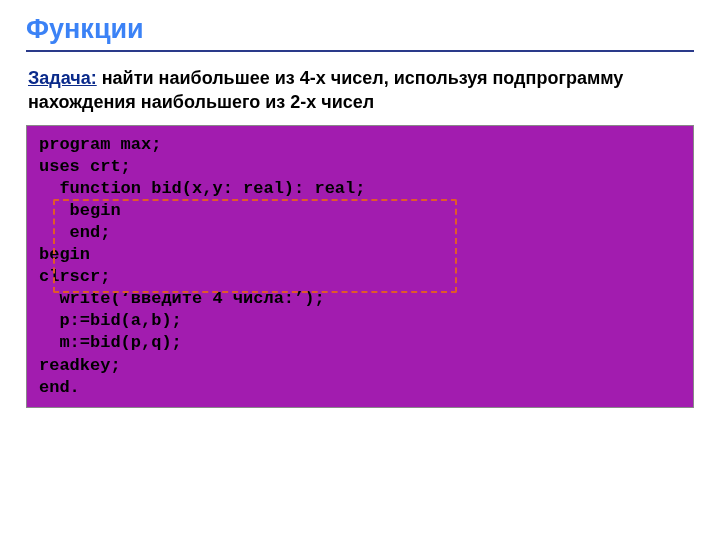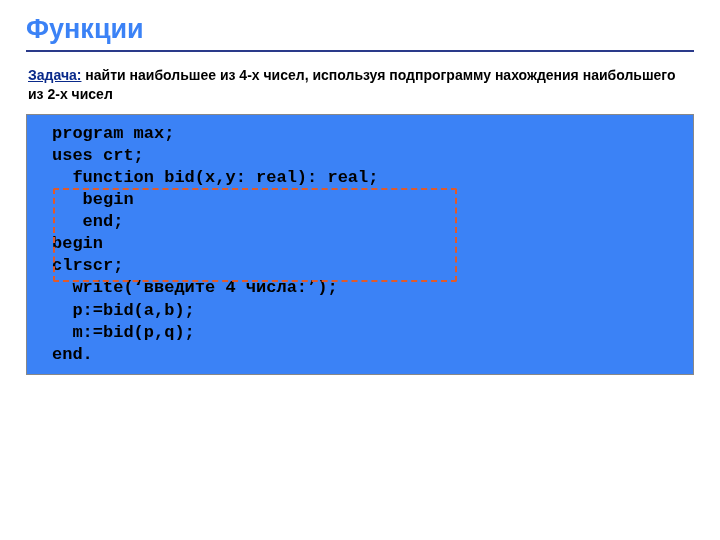--- a/index.html
+++ b/index.html
@@ -17,36 +17,36 @@
   .title {
     font-size: 27px;
     font-weight: bold;
     color: #3b82f6;
     padding-bottom: 5px;
     border-bottom: 2px solid #2a3a8a;
     margin-bottom: 14px;
     font-family: Arial, sans-serif;
   }
   .task {
-    font-size: 14px;
+    font-size: 18px;
     font-weight: bold;
     color: #000;
     margin-bottom: 10px;
     line-height: 1.35;
     padding-left: 2px;
     font-family: Arial, sans-serif;
   }
   .task .label {
     text-decoration: underline;
     color: #0a2a8a;
   }
   .codebox {
-    background: #3b82f6;
+    background: #a21caf;
     border: 1px solid #888;
-    padding: 8px 12px 8px 25px;
+    padding: 8px 12px 8px 12px;
     font-family: "Courier New", monospace;
     font-size: 17px;
     font-weight: bold;
     line-height: 1.3;
     color: #000;
     position: relative;
   }
   .codebox .line {
     white-space: pre;
   }
@@ -76,15 +76,16 @@
     <div class="line">program max;</div>
     <div class="line">uses crt;</div>
     <div class="line">  function bid(x,y: real): real;</div>
     <div class="line">   begin</div>
     <div class="line">   end;</div>
     <div class="line">begin</div>
     <div class="line">clrscr;</div>
     <div class="line">  write(‘введите 4 числа:’);</div>
     <div class="line">  p:=bid(a,b);</div>
     <div class="line">  m:=bid(p,q);</div>
+    <div class="line">readkey;</div>
     <div class="line">end.</div>
   </div>
 </div>
 
 </body></html>

